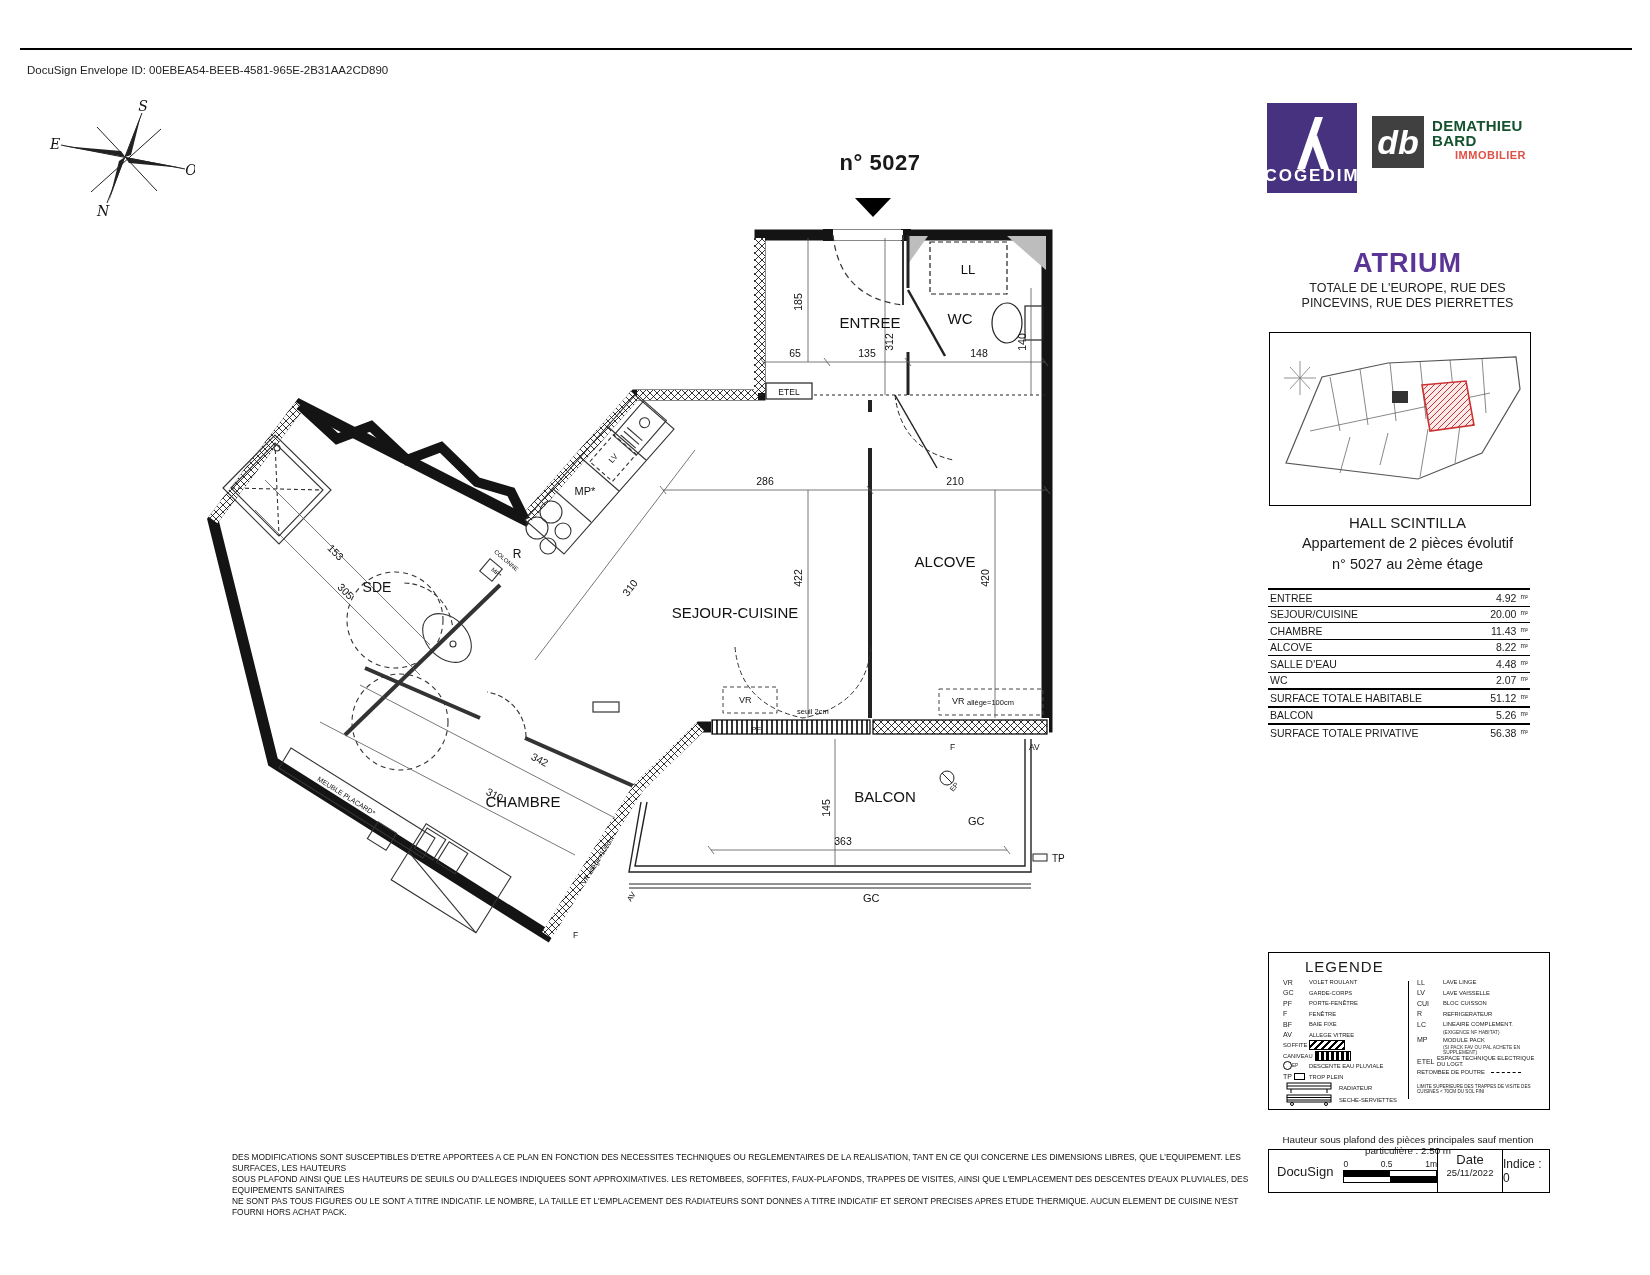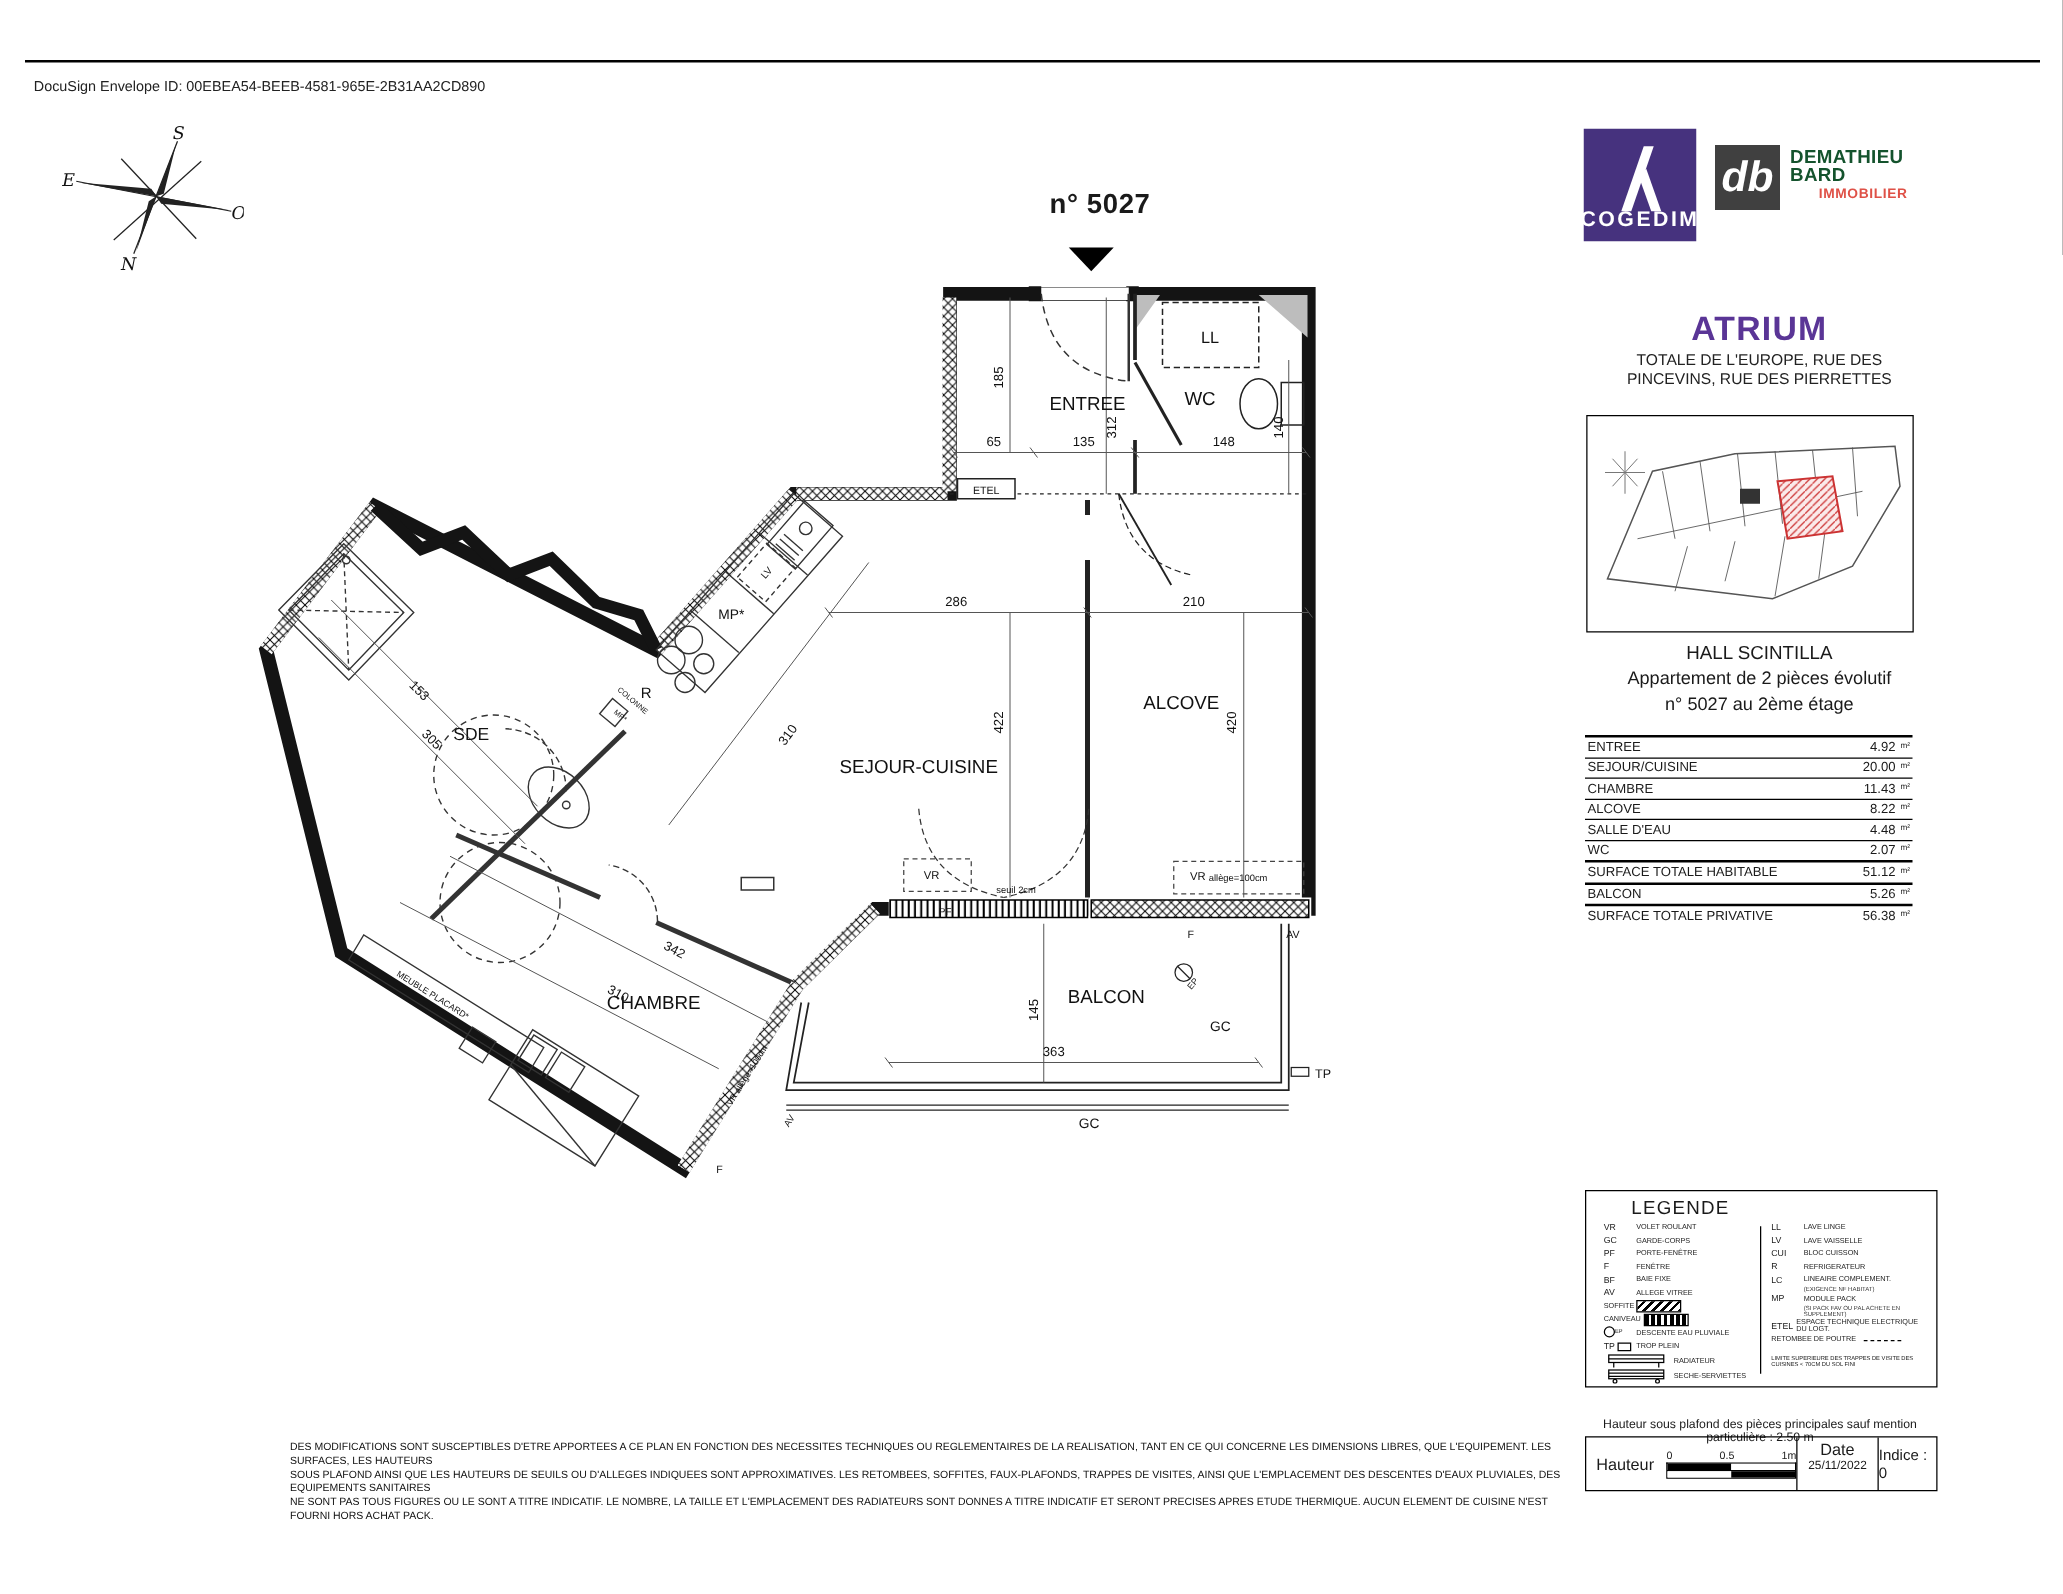--- a/index.html
+++ b/index.html
@@ -540,21 +540,21 @@
           </div>
         <div class="lg-note">LIMITE SUPERIEURE DES TRAPPES DE VISITE DES CUISINES &lt; 70CM DU SOL FINI</div>
       </div>
     </div>
   </div>
 
   <div class="abs ceiling-note">Hauteur sous plafond des pièces principales sauf mention particulière : 2.50 m</div>
 
   <div class="abs scalebox">
     <div class="cell-echelle">
-      <span class="echelle-lab">Hauteur</span>
+      <span class="echelle-lab">DocuSign</span>
       <div class="sbar">
         <div class="sbar-ticks">
           <span>0</span>
           <span>0.5</span>
           <span>1m</span>
         </div>
         <div class="sbar-row">
             <span class="sb-b"></span>
             <span class="sb-w"></span>
           </div>

